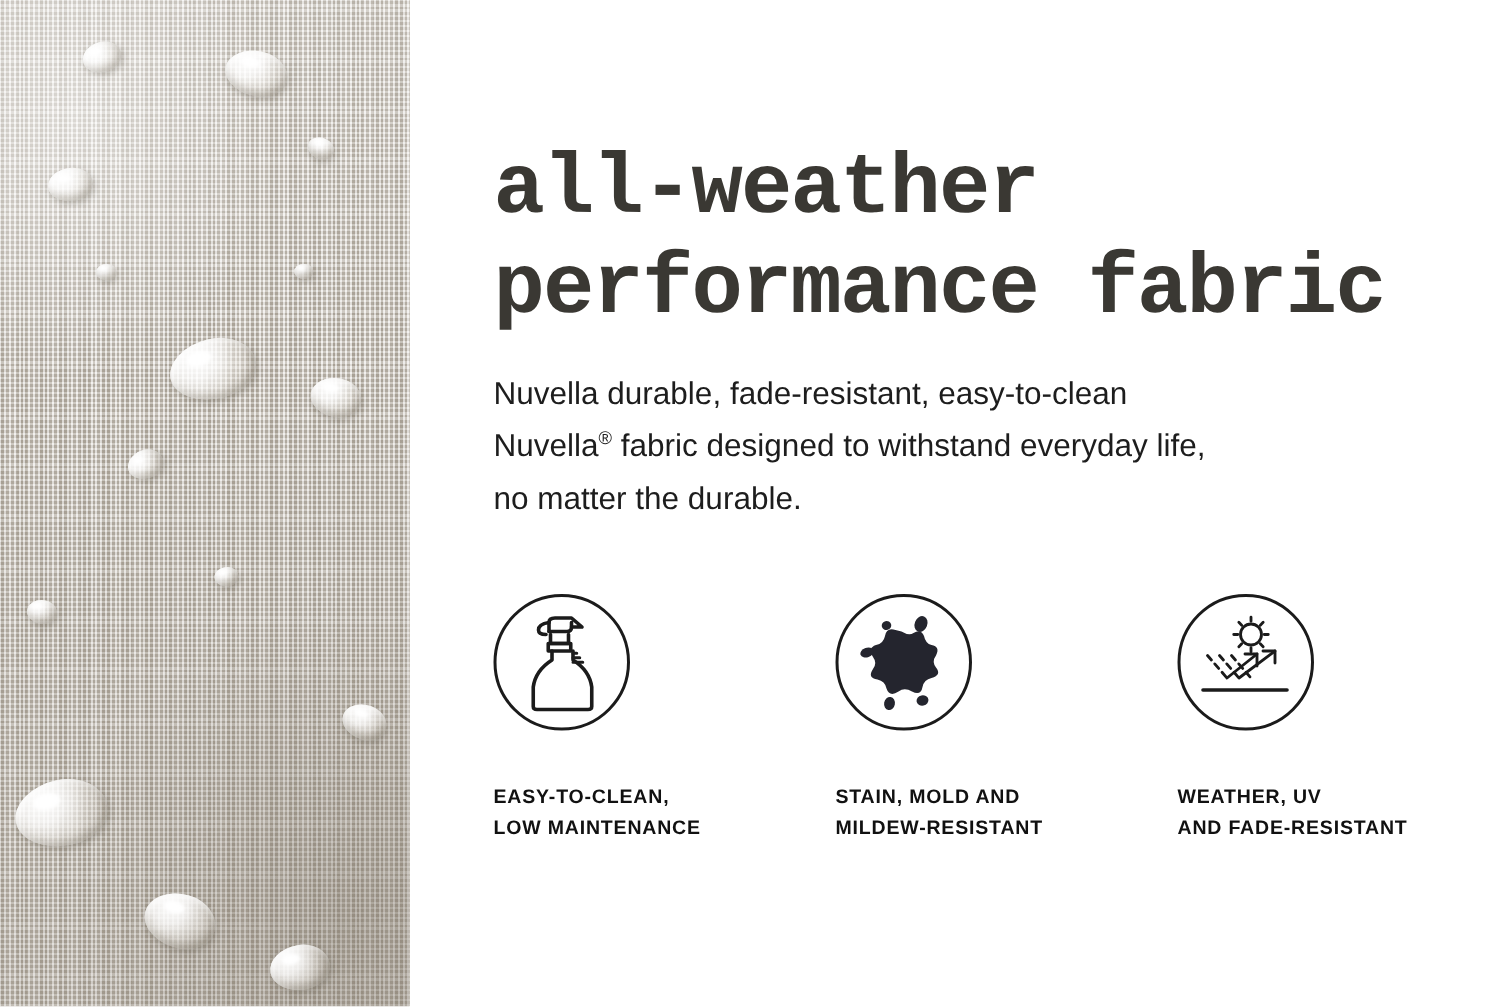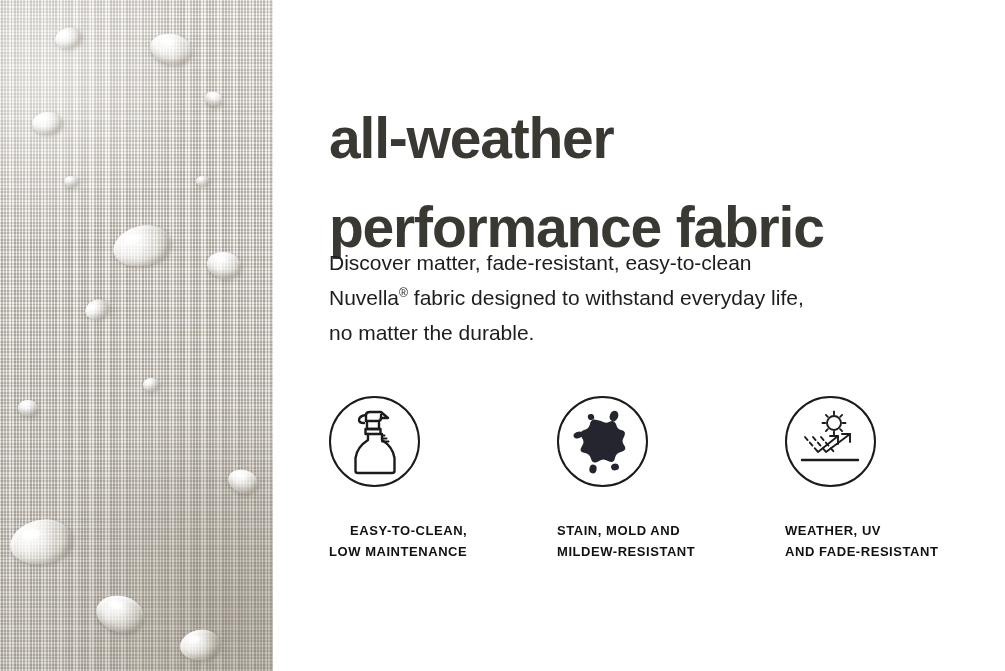--- a/index.html
+++ b/index.html
@@ -81,24 +81,24 @@
     top: 0;
     width: 676px;
     height: 671px;
   }
   #headline {
     position: absolute;
     left: 0;
     top: 94px;
     width: 660px;
     margin: 0;
-    font-family: Liberation Sans, sans-serif;
+    font-family: Liberation Mono, monospace;
     font-weight: 700;
     font-size: 57px;
-    line-height: 89px;
+    line-height: 67px;
     letter-spacing: -1.2px;
     color: #3a3833;
   }
   #subcopy {
     position: absolute;
     left: 0;
     top: 245px;
     width: 620px;
     margin: 0;
     font-family: "Liberation Sans", sans-serif;
@@ -118,21 +118,21 @@
     position: absolute;
     left: 0;
     top: 396px;
     width: 676px;
     height: 170px;
   }
   .feature {
     position: absolute;
     top: 0;
   }
-  .feature.f0 { left: 0px; text-align: right; }
+  .feature.f0 { left: 0px; }
   .feature.f1 { left: 228px; }
   .feature.f2 { left: 456px; }
 
   .icon-circle {
     width: 91px;
     height: 91px;
     border: 2px solid #1b1b1b;
     border-radius: 50%;
     display: flex;
     align-items: center;
@@ -178,21 +178,21 @@
         <div class="drop" style="left: 196px; top: 176px; width: 13px; height: 10px; transform: rotate(0deg);"></div>
       </div>
   </div>
 
   <div id="content">
 
     <h1 id="headline" style="white-space: pre-line;">all-weather
 performance fabric</h1>
 
     <p id="subcopy">
-      <span>Discover matter, fade-resistant, easy-to-clean</span><br>
+      <span>Nuvella durable, fade-resistant, easy-to-clean</span><br>
       <span>Nuvella</span><sup>®</sup><span> fabric designed to withstand everyday life,</span><br>
       <span>no matter the durable.</span>
     </p>
 
     <div id="features">
 
       <div class="feature f0">
         <div class="icon-circle">
           <svg width="56" height="66" viewBox="0 0 56 66" fill="none" stroke="#1b1b1b" stroke-width="2.4" stroke-linejoin="round" stroke-linecap="round">
 

